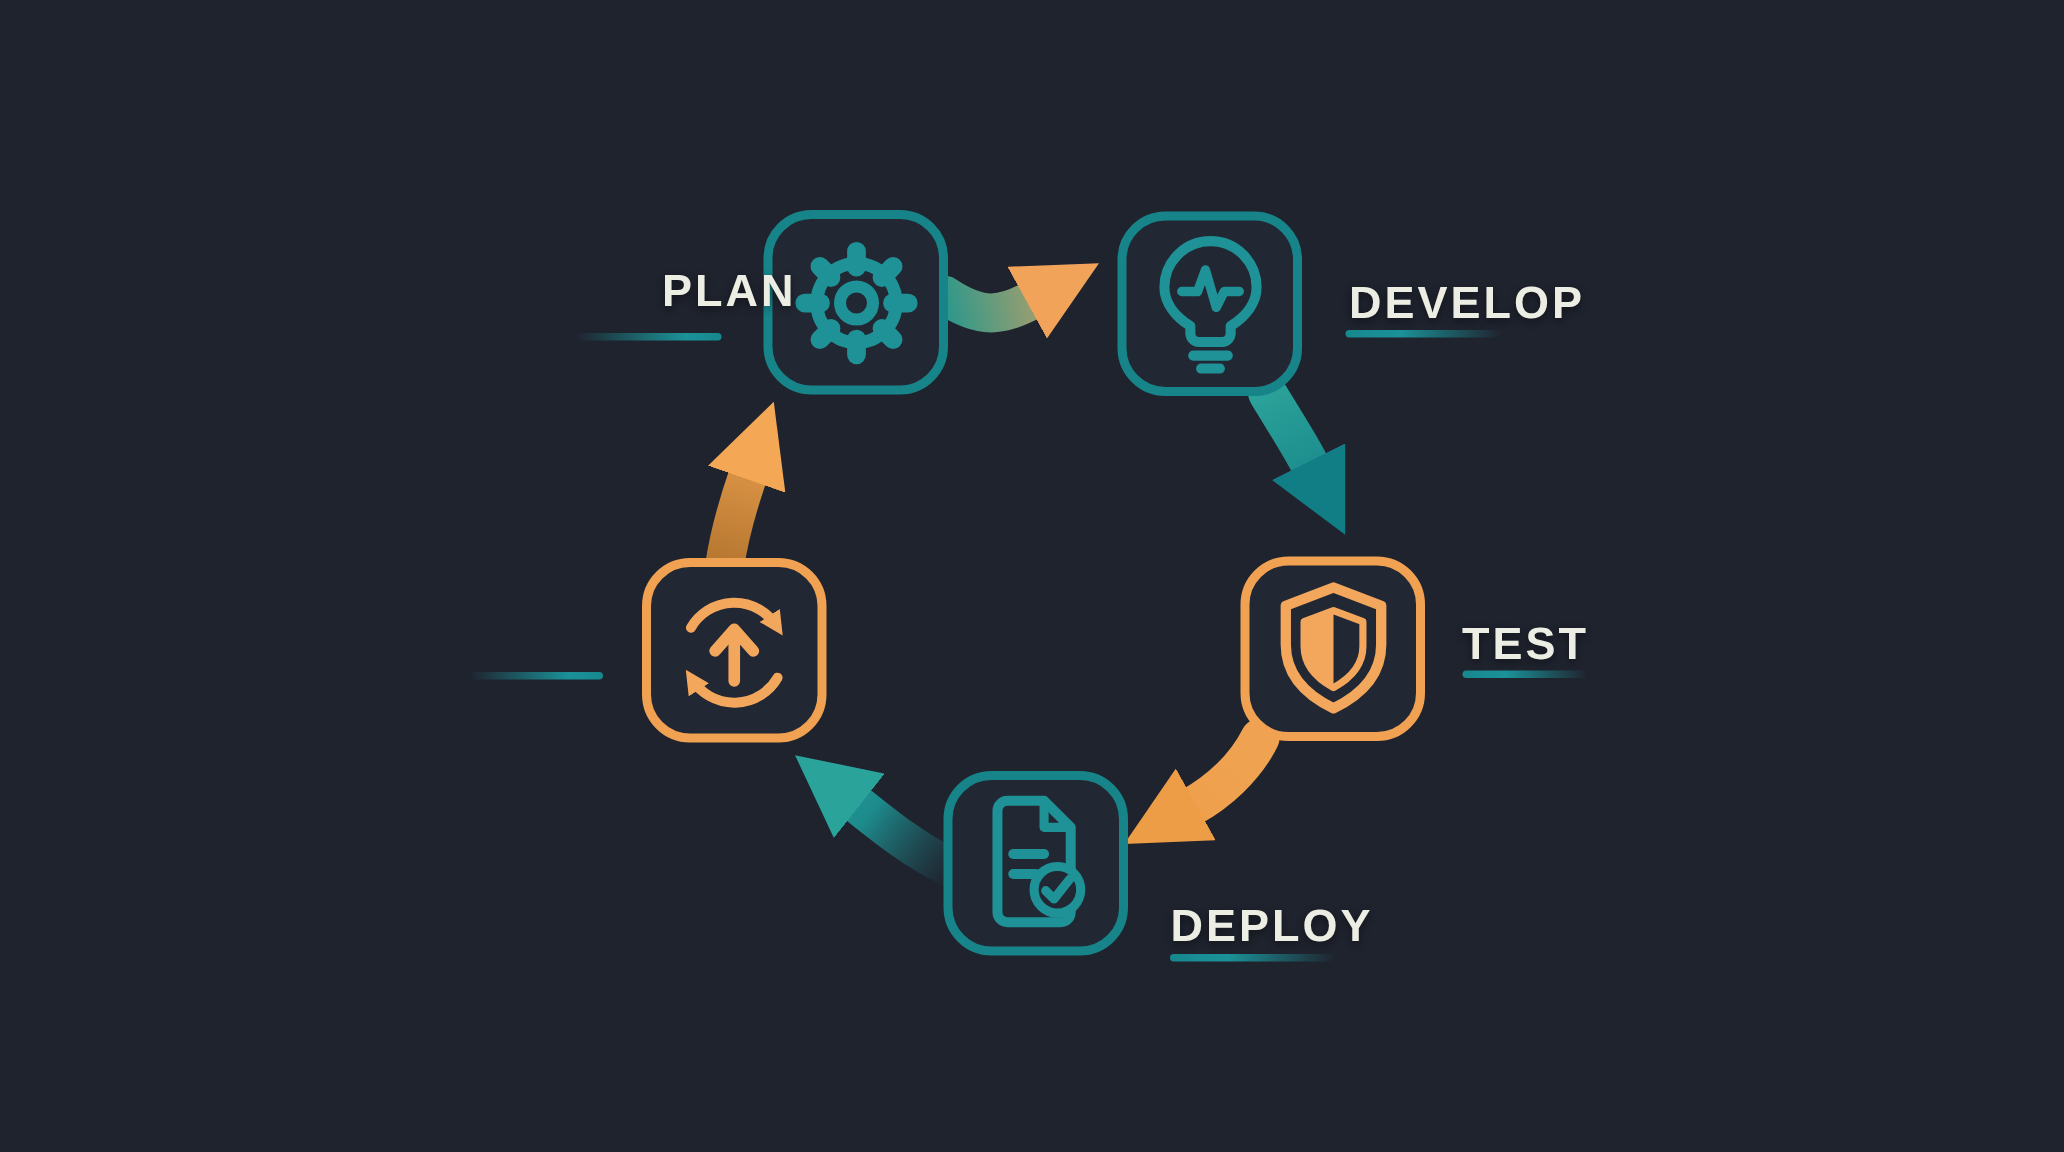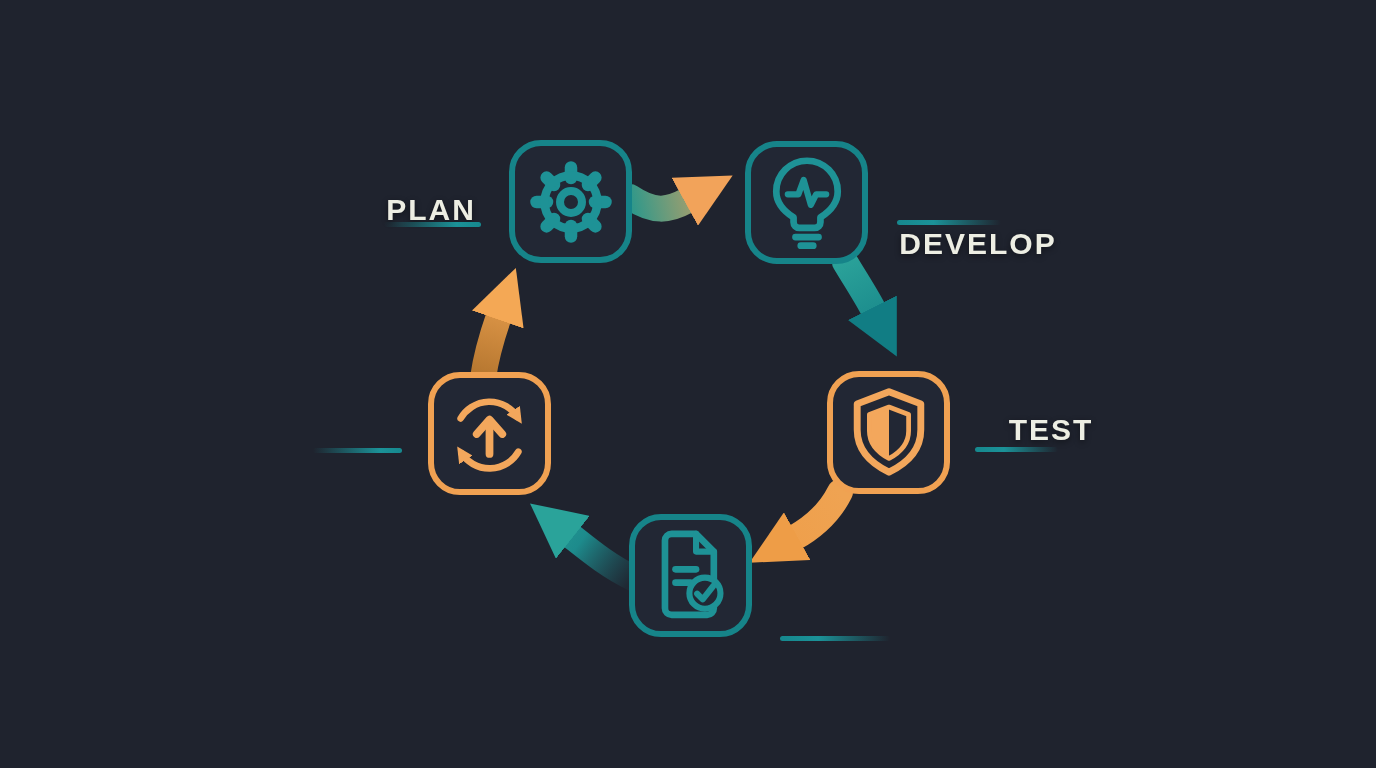--- a/index.html
+++ b/index.html
@@ -23,23 +23,23 @@
   .node-test{left:827px;top:371px;}
   .node-optimize{left:428px;top:372px;}
   .node-deploy{left:629px;top:514px;}
   .label{
     position:absolute;width:200px;text-align:center;
     font-size:30px;font-weight:bold;letter-spacing:2px;
     color:#edeee3;line-height:30px;
     text-shadow:0 2px 6px rgba(0,0,0,0.45);
     white-space:nowrap;
   }
-  .label-plan{left:331px;top:195px;}
-  .label-develop{left:878px;top:188px;margin-top:41px;}
-  .label-test{left:917px;top:415px;padding-left:34px;}
+  .label-plan{left:331px;top:180px;text-align:right;}
+  .label-develop{left:878px;top:188px;}
+  .label-test{left:917px;top:415px;}
   .label-optimize{left:217px;top:416px;}
   .label-deploy{left:748px;top:603px;}
   .ul{position:absolute;height:5px;border-radius:3px;}
   .ul.fade-left{background:linear-gradient(90deg, rgba(22,136,142,0), #1b9298 75%, #16888e);}
   .ul.fade-right{background:linear-gradient(90deg, #16888e, #1b9298 35%, rgba(22,136,142,0));}
   .ul-plan{left:384px;top:222px;width:97px;}
   .ul-develop{left:897px;top:220px;width:104px;}
   .ul-test{left:975px;top:447px;width:83px;}
   .ul-optimize{left:313px;top:448px;width:89px;}
   .ul-deploy{left:780px;top:636px;width:110px;}
@@ -145,20 +145,21 @@
       <g stroke="#1e9296" fill="none" stroke-linecap="round" stroke-linejoin="round">
         <path d="M33,12 L55,12 L71,28 L71,79 C71,82.3 68.3,85 65,85 L33,85 C29.7,85 27,82.3 27,79 L27,18 C27,14.7 29.7,12 33,12 Z" stroke-width="6"></path>
         <path d="M55,12 L55,28 L71,28" stroke-width="5.5"></path>
         <path d="M36.5,44 L55,44" stroke-width="6"></path>
         <path d="M36.5,56 L50,56" stroke-width="6"></path>
         <circle cx="63" cy="65.5" r="14" fill="#222734" stroke-width="5.5"></circle>
         <path d="M56,66 L61,71 L70.5,59" stroke-width="5.5"></path>
       </g>
     </svg>
   </div>
+  <div class="label label-deploy">DEPLOY</div>
   <div class="ul fade-right ul-deploy"></div>
 
   <div class="node orange node-optimize">
     <svg class="icon-svg" width="122" height="122" viewBox="0 0 100 100">
       <defs>
         <marker id="mh" viewBox="0 0 6 6" refX="3" refY="3" markerWidth="2.4" markerHeight="2.4" orient="auto" markerUnits="strokeWidth">
           <path d="M0,0 L6,3 L0,6 Z" fill="#f3a75c"></path>
         </marker>
       </defs>
       <g stroke="#f3a75c" fill="none" stroke-width="6" stroke-linecap="round" stroke-linejoin="round">

